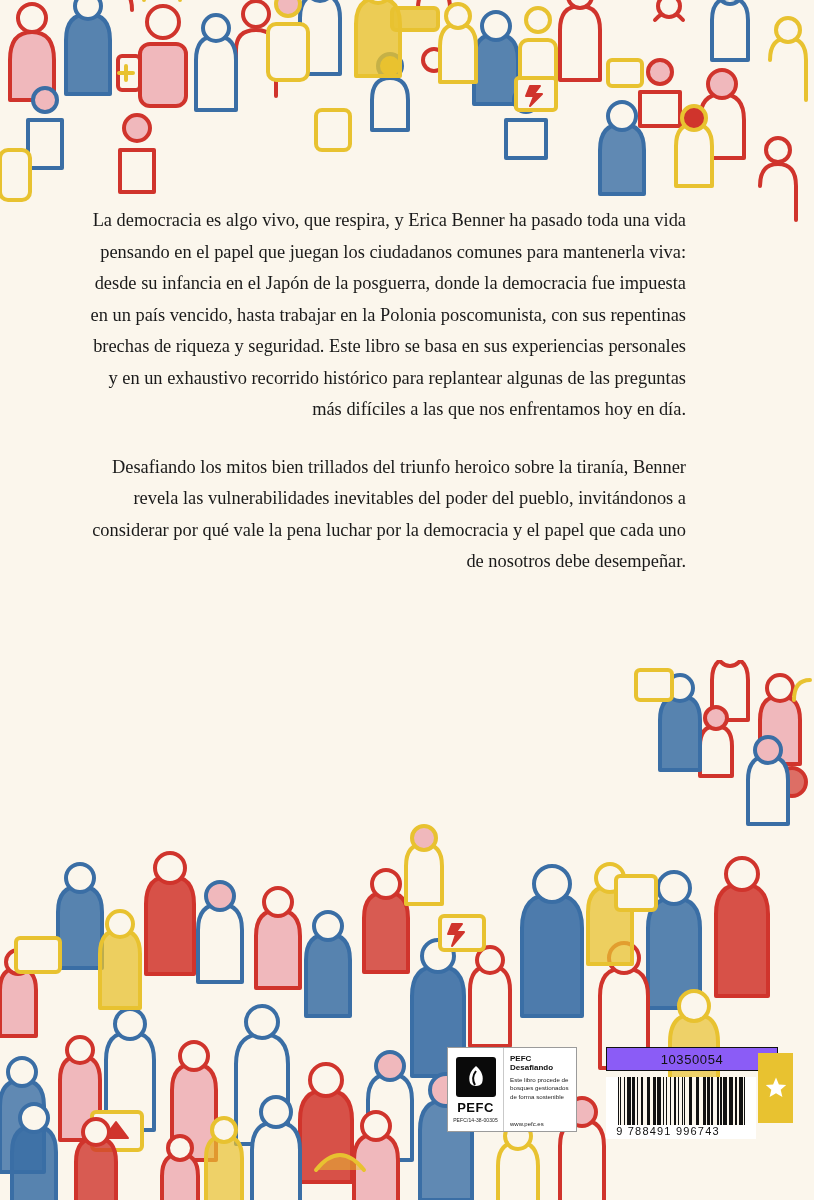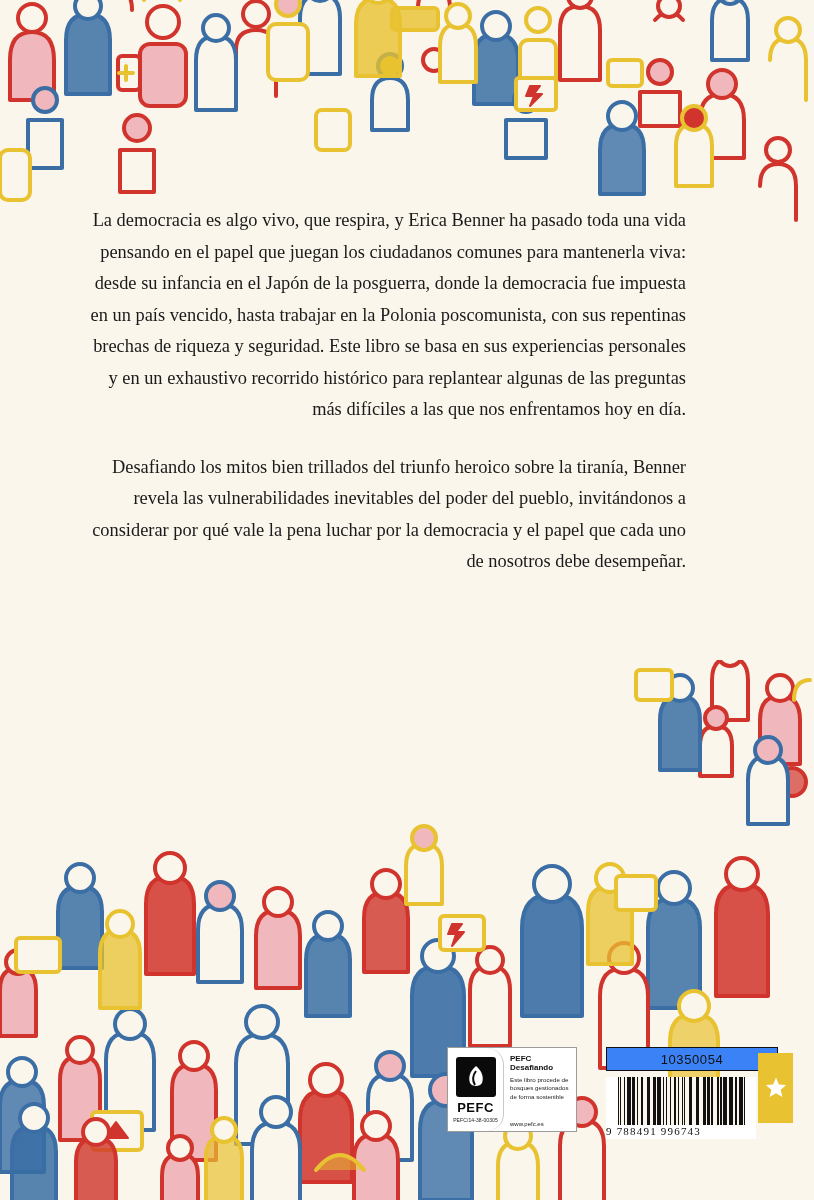--- a/index.html
+++ b/index.html
@@ -85,21 +85,20 @@
   }
   .pefc-left {
     width: 56px;
     border-right: 1px solid #c9c9c9;
     display: flex;
     flex-direction: column;
     align-items: center;
     justify-content: center;
     padding: 3px 0 2px;
     box-sizing: border-box;
-    border-radius: 17px;
   }
   .pefc-logo {
     width: 40px;
     height: 40px;
     background: #0a0a0a;
     border-radius: 3px;
     display: flex;
     align-items: center;
     justify-content: center;
   }
@@ -151,21 +150,21 @@
     left: 606px;
     top: 1047px;
     width: 150px;
     height: 92px;
   }
   .isbn-top {
     width: 172px;
     height: 24px;
     border: 1px solid #111;
     box-sizing: border-box;
-    background: #3b82f6;
+    background: #8b5cf6;
     display: flex;
     align-items: center;
     justify-content: center;
     font-family: "Liberation Sans", sans-serif;
     font-size: 13px;
     letter-spacing: 0.6px;
     color: #111;
   }
   .barcode-wrap {
     position: relative;
@@ -186,24 +185,25 @@
   .bars span {
     display: block;
     background: #111;
     height: 100%;
   }
   .barcode-digits {
     position: absolute;
     left: 0;
     top: 48px;
     width: 124px;
-    font-family: Liberation Serif, serif;
+    font-family: Liberation Sans, sans-serif;
     font-size: 11px;
     letter-spacing: 1.2px;
     color: #111;
+    text-align: center;
   }
 
   
   .star-tag {
     position: absolute;
     left: 758px;
     top: 1053px;
     width: 35px;
     height: 70px;
     background: #e8c230;

